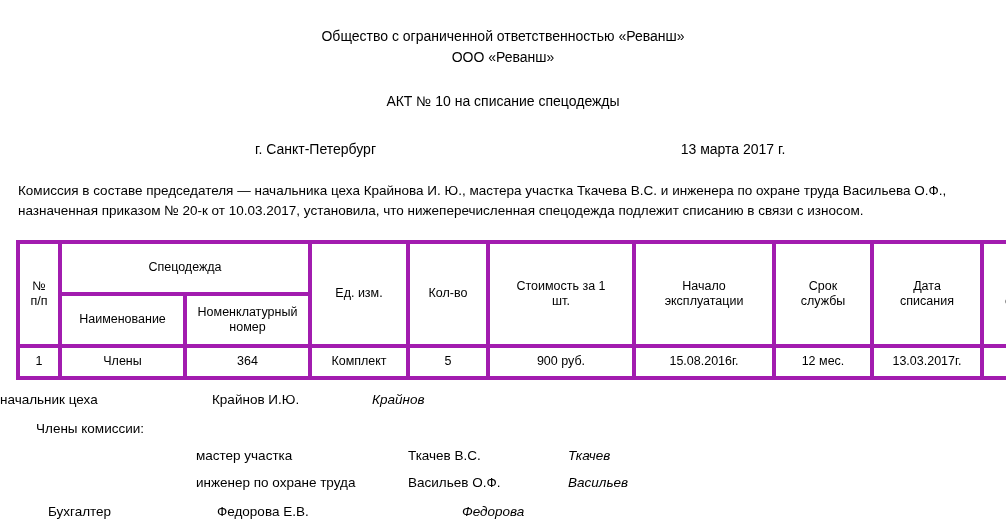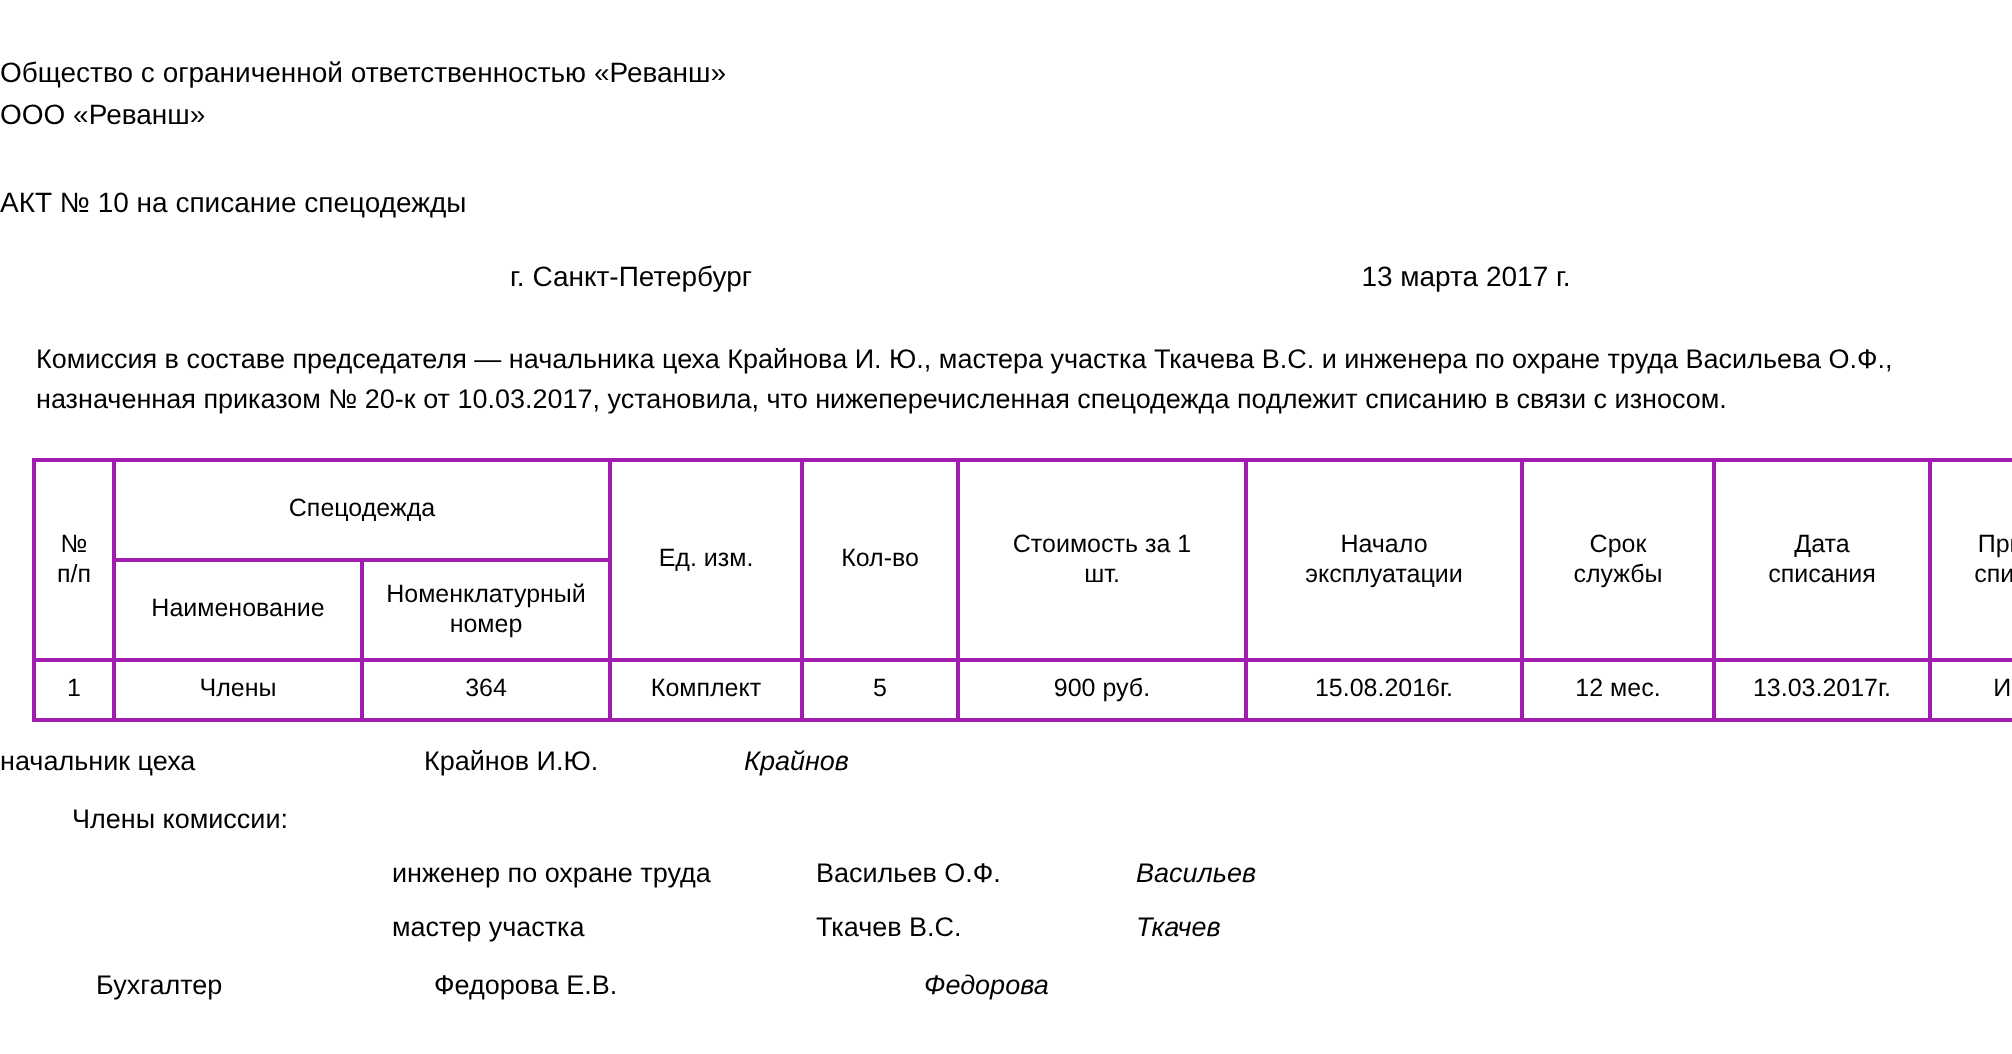--- a/index.html
+++ b/index.html
@@ -16,36 +16,36 @@
     overflow: hidden;
   }
   .page {
     position: relative;
     width: 1006px;
     height: 527px;
     box-sizing: border-box;
     padding: 0;
   }
   .center {
-    text-align: left;
+    text-align: center;
   }
   .org-line {
     margin-top: 28px;
     font-size: 14px;
   }
   .org-line2 {
     margin-top: 5px;
     font-size: 14px;
   }
   .act-title {
     margin-top: 28px;
     font-size: 14px;
   }
   .place-row {
-    margin-top: 21px;
+    margin-top: 32px;
     display: flex;
     padding-left: 36px;
     padding-right: 36px;
     font-size: 14px;
   }
   .place-city {
     width: 340px;
     text-align: right;
   }
   .place-date {
@@ -61,21 +61,21 @@
     text-align: left;
   }
   table.goods {
     margin-top: 20px;
     margin-left: 16px;
     border-collapse: collapse;
     width: 974px;
     table-layout: fixed;
   }
   table.goods td, table.goods th {
-    border: 2px solid #a21caf;
+    border: 4px solid #a21caf;
     font-weight: normal;
     font-size: 12.5px;
     text-align: center;
     vertical-align: middle;
     padding: 2px 3px;
     line-height: 1.25;
   }
   .h-num { width: 32px; }
   .h-cloth { width: 240px; }
   .h-unit { width: 88px; }
@@ -205,30 +205,30 @@
     <div class="sign-row">
       <div class="sr-pos">начальник цеха</div>
       <div class="sr-name">Крайнов И.Ю.</div>
       <div class="sr-sig">Крайнов</div>
     </div>
 
     <div class="members-label">Члены комиссии:</div>
 
     <div class="sign-row indent">
       <div class="sr-label"></div>
+      <div class="sr-pos">мастер участка</div>
+      <div class="sr-name">Ткачев  В.С.</div>
+      <div class="sr-sig">Ткачев</div>
+    </div>
+
+    <div class="sign-row indent">
+      <div class="sr-label"></div>
       <div class="sr-pos">инженер по охране труда</div>
       <div class="sr-name">Васильев О.Ф.</div>
       <div class="sr-sig">Васильев</div>
-    </div>
-
-    <div class="sign-row indent">
-      <div class="sr-label"></div>
-      <div class="sr-pos">мастер участка</div>
-      <div class="sr-name">Ткачев  В.С.</div>
-      <div class="sr-sig">Ткачев</div>
     </div>
 
     <div class="sign-row row-acct">
       <div class="sr-label">Бухгалтер</div>
       <div class="sr-pos">Федорова Е.В.</div>
       <div class="sr-sig">Федорова</div>
     </div>
 
   </div>
 

